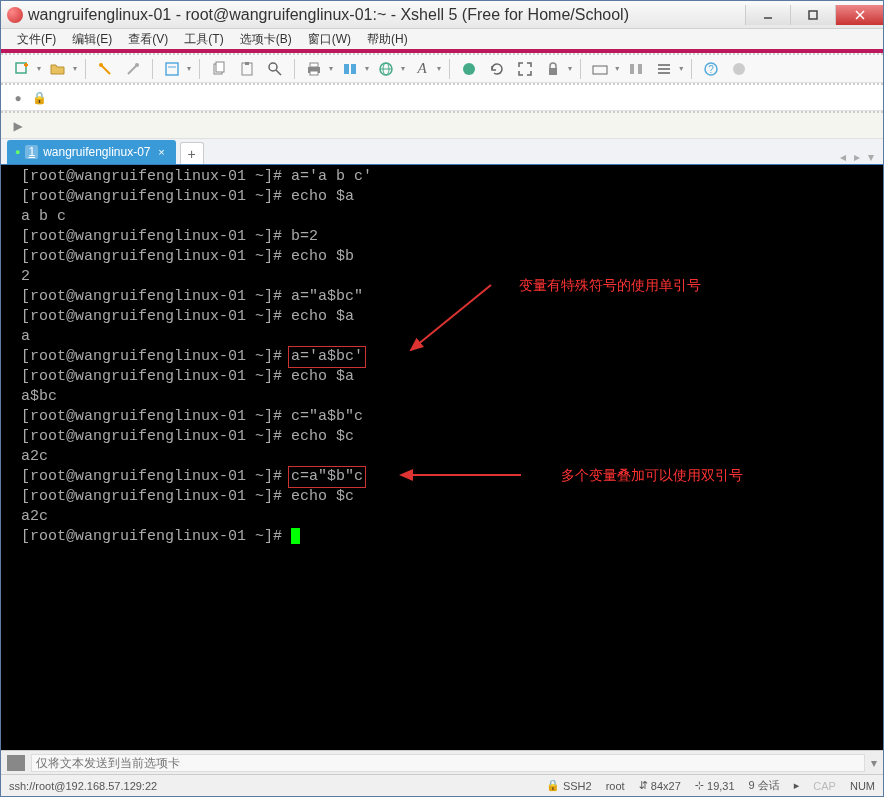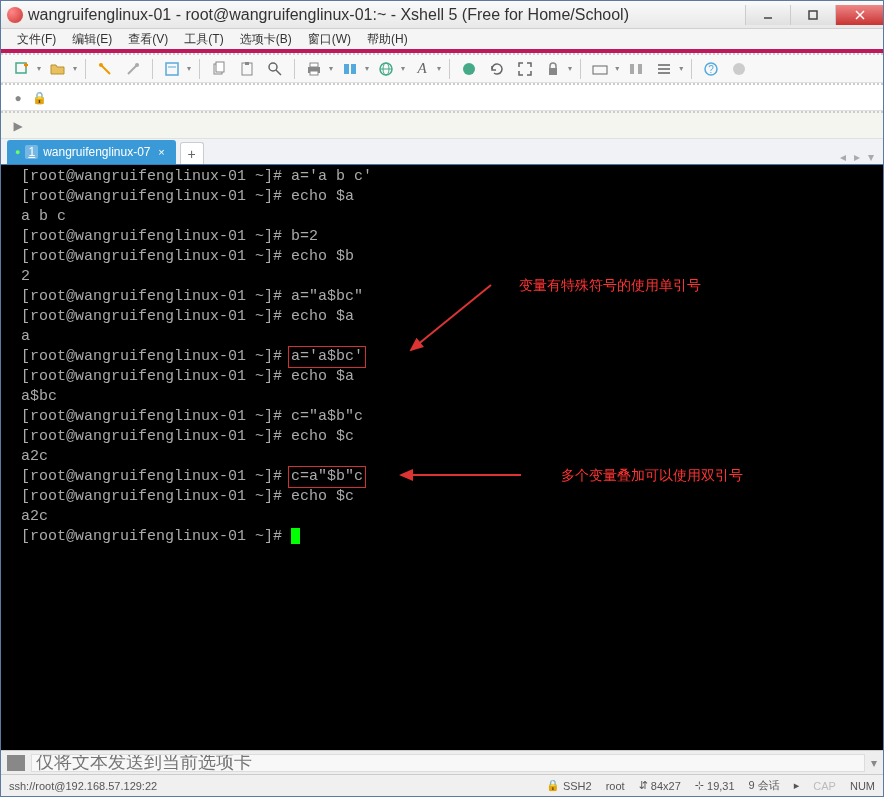--- a/index.html
+++ b/index.html
@@ -40,21 +40,21 @@
 .terminal { flex: 1; background: #000; color: #aaa; font-family: "Courier New", monospace; font-size: 15px; line-height: 20px; padding: 2px 20px; position: relative; overflow: hidden; white-space: pre; }
 .terminal .prompt { color: #aaa; }
 .terminal .cursor { display: inline-block; width: 9px; height: 16px; background: #00ff00; vertical-align: middle; }
 .terminal .hlbox { display: inline-block; border: 1px solid #cc3333; padding: 0 2px; margin: -1px -3px; }
 
 .annot { position: absolute; color: #ff3333; font-family: "Microsoft YaHei", sans-serif; font-size: 14px; }
 .arrow-svg { position: absolute; pointer-events: none; }
 
 .sendbar { height: 24px; background: #eee; border-top: 1px solid #ccc; display: flex; align-items: center; padding: 0 6px; gap: 6px; color: #999; }
 .sendbar-icon { width: 18px; height: 16px; background: #888; display: inline-block; }
-.sendbar-input { flex: 1; border: 1px solid #ddd; background: #f8f8f8; height: 18px; padding: 0 4px; color: #aaa; font-size: 18px; }
+.sendbar-input { flex: 1; border: 1px solid #ddd; background: #f8f8f8; height: 18px; padding: 0 4px; color: #aaa; font-size: 12px; }
 
 .statusbar { height: 22px; background: #f0f0f0; border-top: 1px solid #ccc; display: flex; align-items: center; padding: 0 8px; font-size: 11px; color: #555; gap: 14px; }
 .statusbar .spacer { flex: 1; }
 .status-item { display: flex; align-items: center; gap: 3px; }
 </style>
 </head>
 <body>
 
 <div class="window">
 

